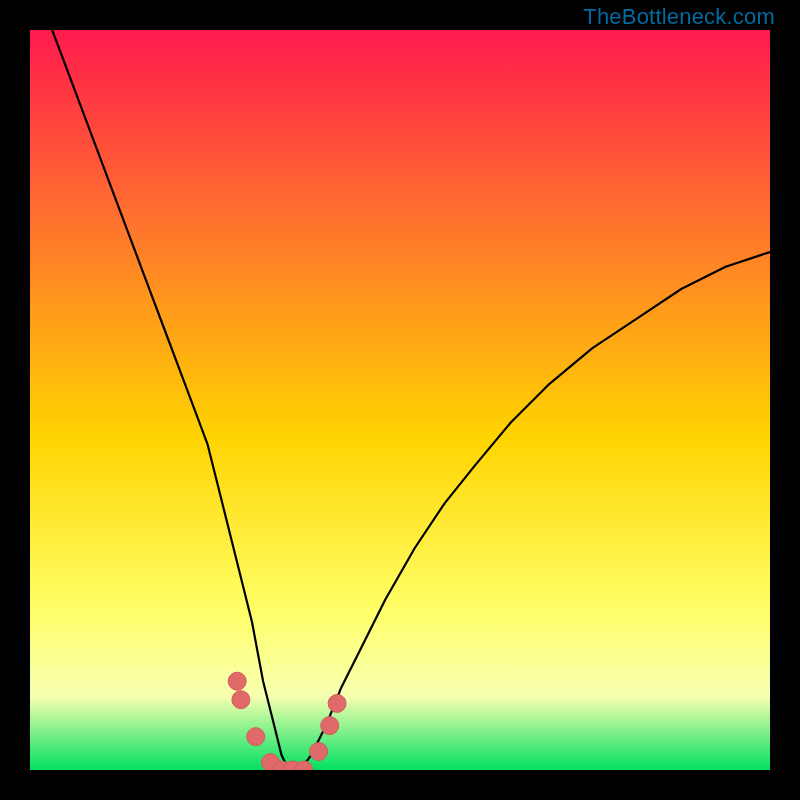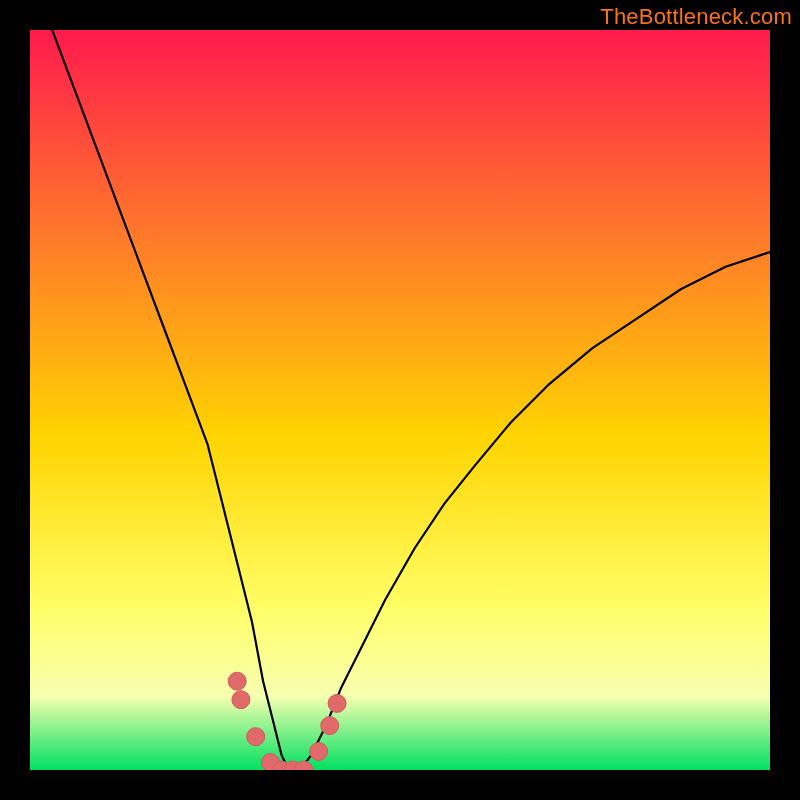--- a/index.html
+++ b/index.html
@@ -22,24 +22,24 @@
     position: absolute;
     left: 30px;
     top: 30px;
     width: 740px;
     height: 740px;
     overflow: hidden;
   }
   .watermark {
     position: absolute;
     top: 4px;
-    right: 8px;
+    right: 25px;
     font-family: Arial, Helvetica, sans-serif;
     font-size: 22px;
-    color: #f97316;
+    color: #0369a1;
     letter-spacing: 0.2px;
     user-select: none;
   }
   svg { display: block; }
 </style>
 </head>
 <body>
 
 <div class="frame">
   <div class="watermark">TheBottleneck.com</div>

